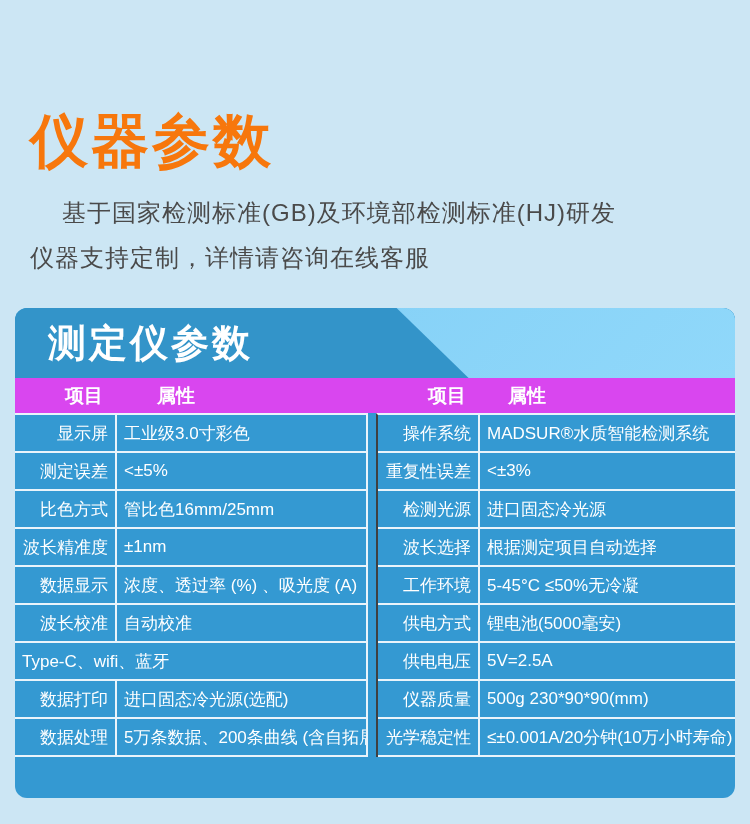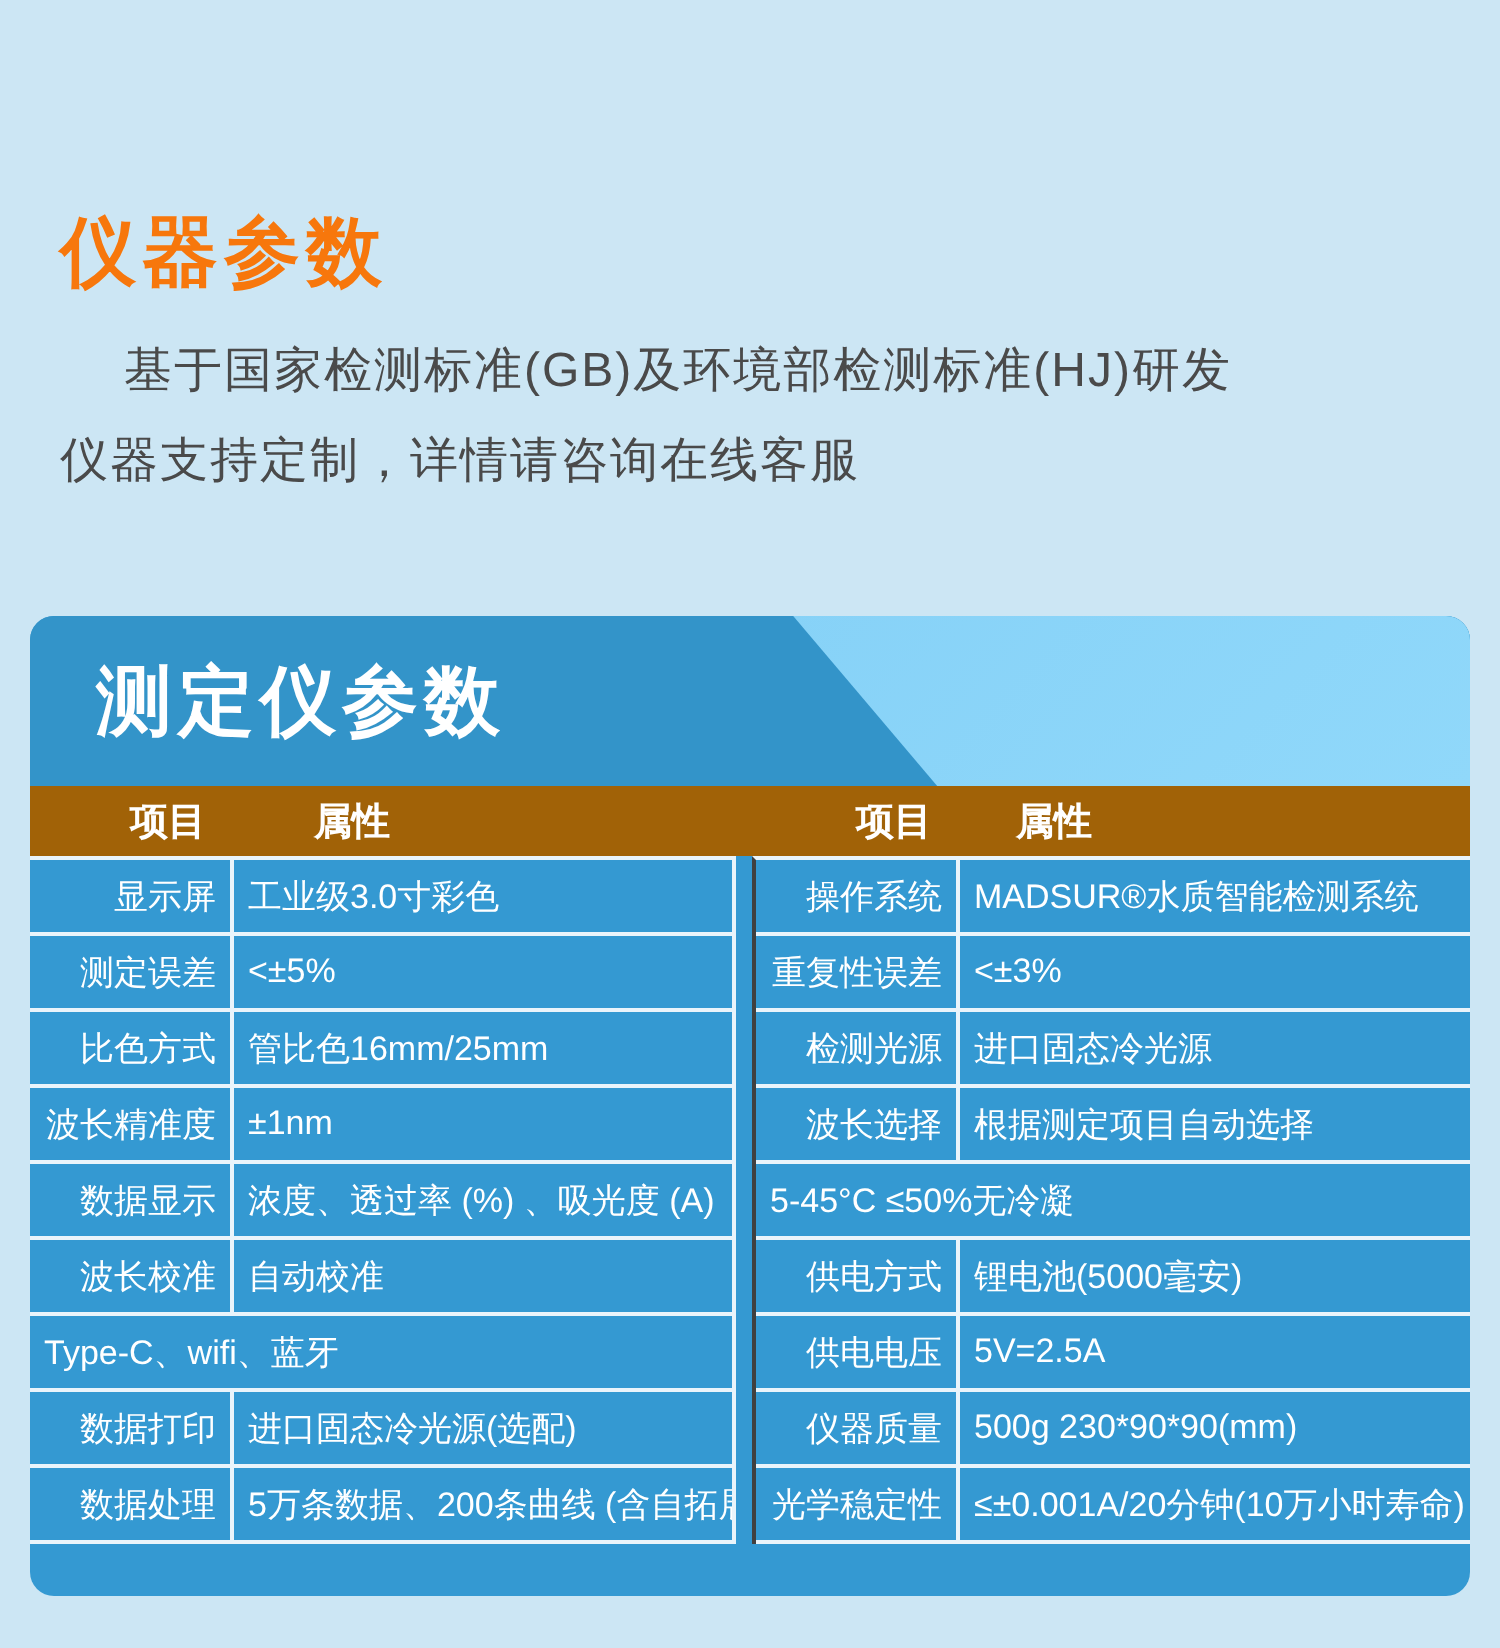--- a/index.html
+++ b/index.html
@@ -6,45 +6,45 @@
   html,body { width:750px; height:824px; }
   body {
     position:relative;
     background:#CCE6F4;
     font-family:"Liberation Sans","DejaVu Sans",sans-serif;
     overflow:hidden;
   }
   
   .intro { position:absolute; left:30px; top:102px; }
   .intro h1 {
-    font-size:38px; font-weight:900; color:#F7770C;
+    font-size:58px; font-weight:900; color:#F7770C;
     letter-spacing:3px; line-height:1.35;
   }
   .intro p {
     font-size:24px; color:#4A4A4A; line-height:45px; letter-spacing:1px;
   }
   .intro p:first-of-type { margin-top:10px;margin-left:32px; }
   
   .card {
     position:absolute; left:15px; top:308px; width:720px; height:490px;
     background:#3499D2; border-radius:12px; overflow:hidden;
   }
-  .card-header { position:relative; height:85px; background:#3394C9; }
+  .card-header { position:relative; height:70px; background:#3394C9; }
   .diag {
     position:absolute; top:0; left:0; right:0; bottom:0;
     background:linear-gradient(135deg,#7FCDF5 0%,#90D8FA 100%);
     clip-path:polygon(53% 0,100% 0,100% 100%,63% 100%);
   }
   .card-header h2 {
     position:absolute; left:33px; top:50%; transform:translateY(-50%);
     color:#FFFFFF; font-size:38px; font-weight:bold; letter-spacing:3px;
   }
   
   .param-head {
-    position:relative; height:35px; background:#a16207;
+    position:relative; height:35px; background:#d946ef;
     color:#FFFFFF; font-size:19px; font-weight:bold;
   }
   .ph { position:absolute; top:0; height:35px; display:flex; align-items:center; }
   .ph-item-l { left:0; width:102px; justify-content:flex-end; padding-right:14px; }
   .ph-attr-l { left:142px; }
   .ph-item-r { left:361px; width:104px; justify-content:flex-end; padding-right:14px; }
   .ph-attr-r { left:493px; }
   
   .tables { display:flex; }
   .t { border-top:2px solid #E9F4FB; }
@@ -133,20 +133,21 @@
         </div>
         <div class="t-row">
           <div class="t-label">检测光源</div>
           <div class="t-value">进口固态冷光源</div>
         </div>
         <div class="t-row">
           <div class="t-label">波长选择</div>
           <div class="t-value">根据测定项目自动选择</div>
         </div>
         <div class="t-row">
+          <div class="t-label">工作环境</div>
           <div class="t-value">5-45°C ≤50%无冷凝</div>
         </div>
         <div class="t-row">
           <div class="t-label">供电方式</div>
           <div class="t-value">锂电池(5000毫安)</div>
         </div>
         <div class="t-row">
           <div class="t-label">供电电压</div>
           <div class="t-value">5V=2.5A</div>
         </div>

